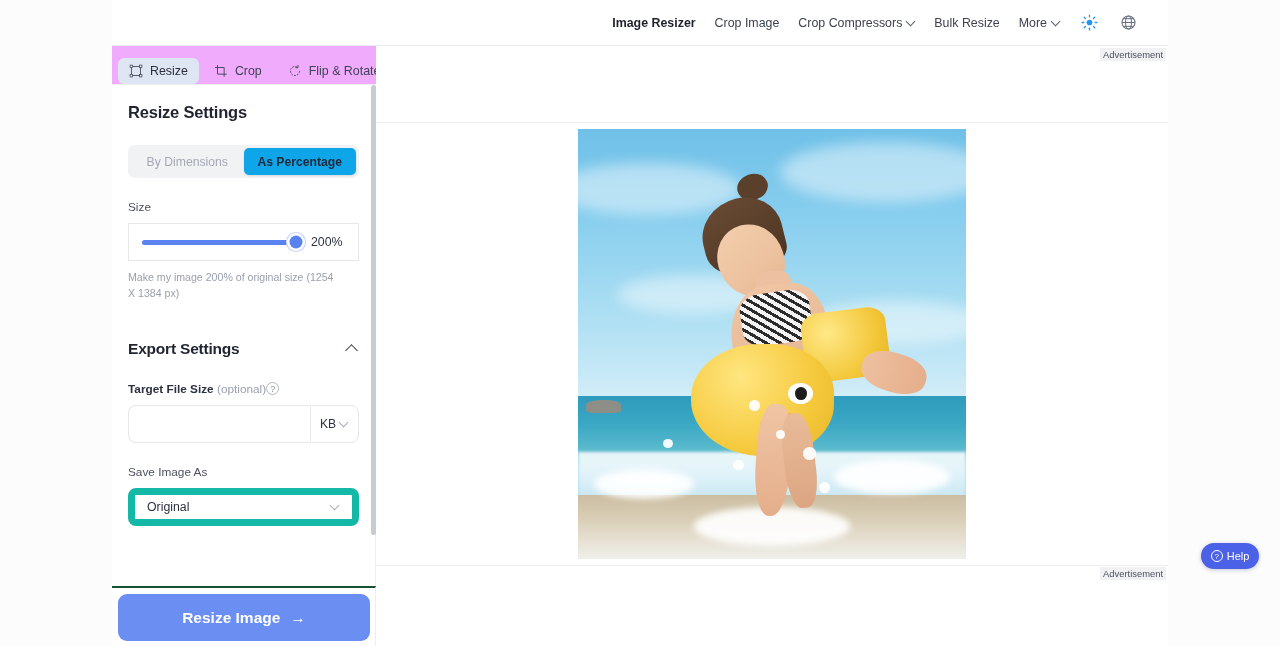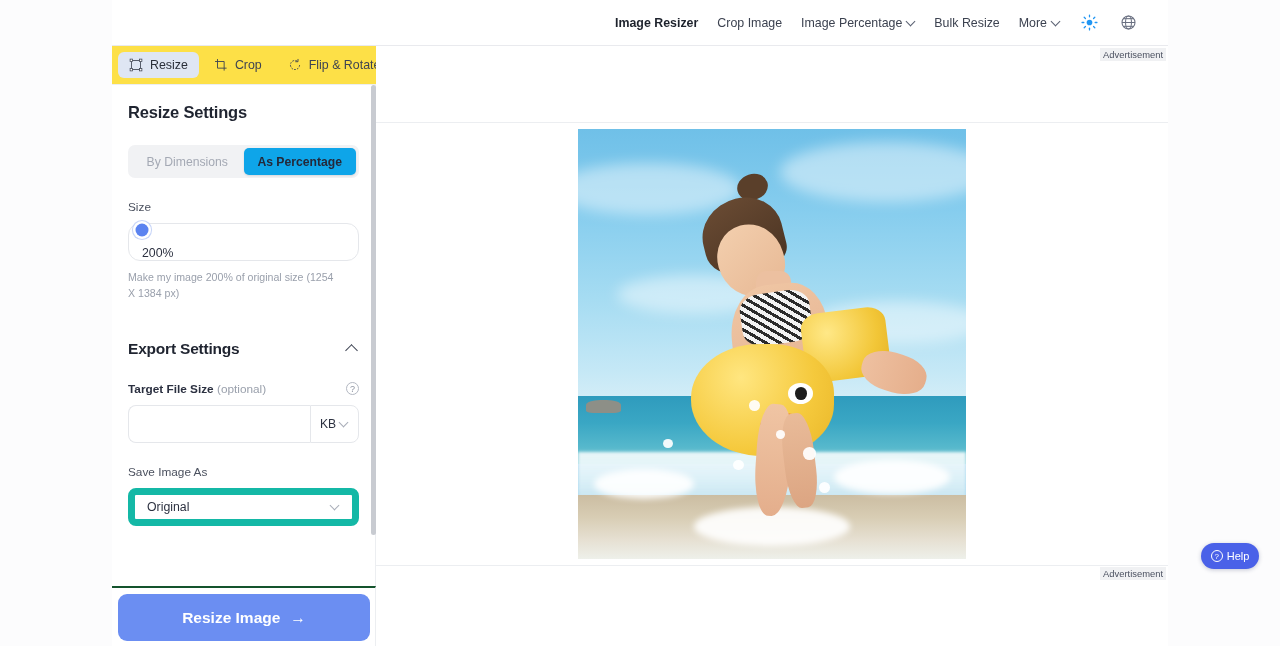--- a/index.html
+++ b/index.html
@@ -44,22 +44,22 @@
   .chev::after {
     content: ""; position: absolute; left: 0; top: 0;
     width: 6px; height: 6px; border-right: 1.5px solid #5a6172; border-bottom: 1.5px solid #5a6172;
     transform: rotate(45deg);
   }
   .icon-btn { width: 20px; height: 20px; display: flex; align-items: center; justify-content: center; cursor: pointer; }
 
   
   .tabstrip {
     position: absolute; left: 112px; top: 46px; width: 264px; height: 38px;
-    background: #fde047;
-    display: flex; align-items: center; gap: 4px; padding-left: 6px;
+    background: #f0abfc;
+    display: flex; align-items: flex-end; gap: 4px; padding-left: 6px;
   }
   .tab {
     display: flex; align-items: center; gap: 7px;
     height: 26px; padding: 0 11px; border-radius: 6px;
     font-size: 12.4px; color: #3e4椅; color: #3e4452; cursor: pointer; white-space: nowrap;
   }
   .tab.active { background: #dfe6f3; color: #2a2f3a; }
 
   
   .panel {
@@ -77,22 +77,22 @@
   }
   .seg {
     flex: 1; height: 27px; border-radius: 5px; display: flex; align-items: center; justify-content: center;
     font-size: 12.2px; color: #a4a9b4; cursor: pointer; white-space: nowrap;
   }
   .seg.active { background: #0ea5e9; color: #24293a; font-weight: bold; box-shadow: 0 1px 2px rgba(20,25,40,.12); }
 
   .field-label { margin-top: 22px; font-size: 11.8px; color: #4a505e; }
 
   .slider-box {
-    margin-top: 9px; height: 38px; border: 1px solid #e5e7eb; border-radius: 12px;
-    display: flex; align-items: flex-start; padding: 0 13px; gap: 10px; background:#fff;flex-direction:column;
+    margin-top: 9px; height: 38px; border: 1px solid #e5e7eb; border-radius: 0;
+    display: flex; align-items: center; padding: 0 13px; gap: 10px; background:#fff;
   }
   .slider-rail { position: relative; flex: 1; height: 5px; background: #e3e5ea; border-radius: 3px; }
   .slider-fill { position: absolute; left: 0; top: 0; height: 5px; background: #5b83f0; border-radius: 3px; width: 97%; }
   .slider-knob {
     position: absolute; top: 50%; left: 97%; transform: translate(-50%,-50%);
     width: 13px; height: 13px; border-radius: 50%; background: #5b83f0;
     box-shadow: 0 0 0 2.5px #ffffff, 0 0 0 3.6px #c9d6f8; cursor: pointer;
   }
   .slider-value { font-size: 12.3px; color: #2c3140; min-width: 34px; text-align: left; }
 
@@ -103,21 +103,21 @@
   }
   .section-title { font-size: 15.5px; font-weight: bold; color: #1f2430; letter-spacing: -.2px; }
   .caret-up {
     width: 13px; height: 13px; position: relative; cursor: pointer;
   }
   .caret-up::after {
     content: ""; position: absolute; left: 1px; top: 4px; width: 8px; height: 8px;
     border-left: 1.7px solid #3b4150; border-top: 1.7px solid #3b4150; transform: rotate(45deg);
   }
 
-  .label-row { margin-top: 24px; display: flex; align-items: center; justify-content: space-between; }
+  .label-row { margin-top: 24px; display: flex; align-items: center; }
   .label-strong { font-size: 11.8px; color: #2b3040; font-weight: bold; }
   .label-strong .opt { font-weight: normal; color: #9aa0ac; }
   .help-circle {
     width: 13px; height: 13px; border-radius: 50%; border: 1.2px solid #b3b8c2;
     font-size: 9px; color: #8d93a0; display: flex; align-items: center; justify-content: center; cursor: pointer;
   }
 
   .input-group { margin-top: 9px; display: flex; height: 38px; }
   .text-input {
     flex: 1; border: 1px solid #e5e7eb; border-right: none;
@@ -311,21 +311,21 @@
   <div class="header">
 
     <div class="nav">
       <div class="nav-item active">
         <span>Image Resizer</span>
       </div>
       <div class="nav-item">
         <span>Crop Image</span>
       </div>
       <div class="nav-item">
-        <span>Image Percentage</span>
+        <span>Crop Compressors</span>
         <span class="chev"></span>
       </div>
       <div class="nav-item">
         <span>Bulk Resize</span>
       </div>
       <div class="nav-item">
         <span>More</span>
         <span class="chev"></span>
       </div>
 

